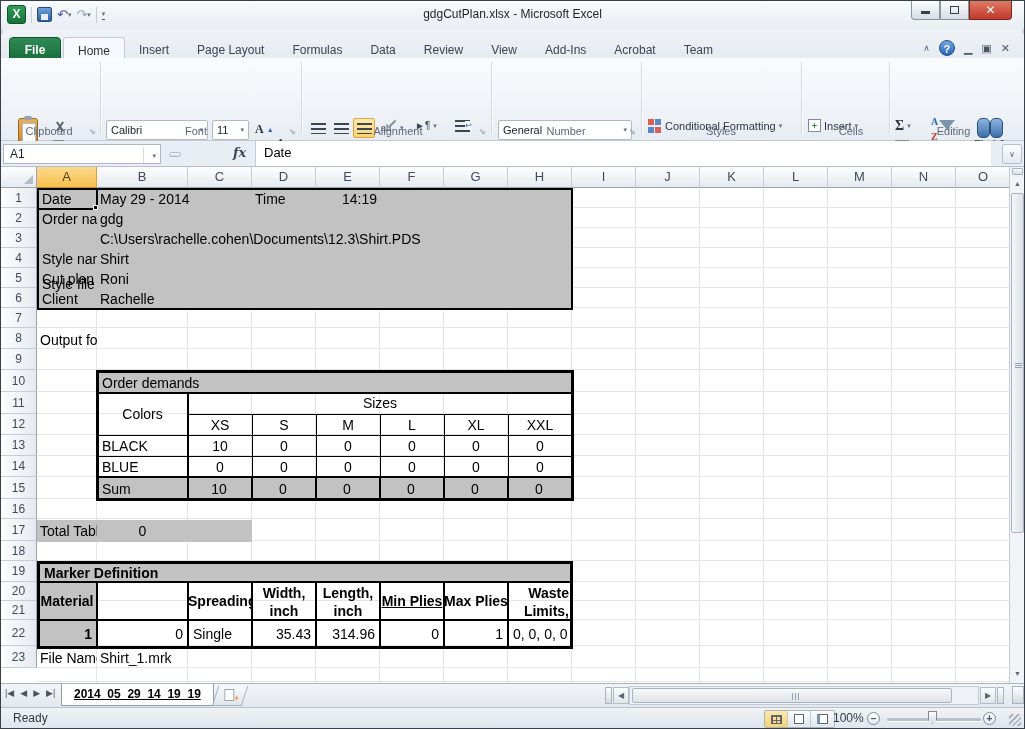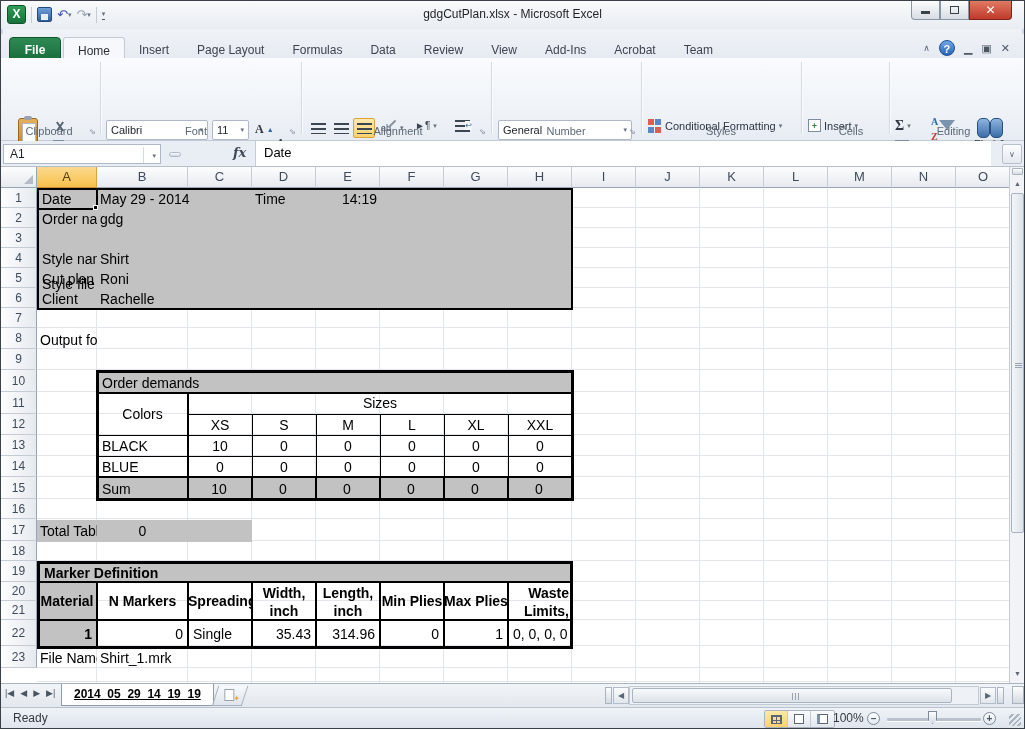--- a/index.html
+++ b/index.html
@@ -548,20 +548,21 @@
     <div class="ov thick" style="left:442px;top:416px;width:2px;height:63px;z-index:3;"></div>
     <div class="ov thick" style="left:506px;top:416px;width:2px;height:63px;z-index:3;"></div>
 
     <div class="cell" style="left:38px;top:22px;width:56px;">Date</div>
     <div class="cell" style="left:96px;top:22px;width:150px;">May 29 - 2014</div>
     <div class="cell" style="left:251px;top:22px;width:64px;">Time</div>
     <div class="cell rt" style="left:315px;top:22px;width:64px;">14:19</div>
     <div class="cell" style="left:38px;top:42px;width:58px;">Order nan</div>
     <div class="cell" style="left:96px;top:42px;width:91px;">gdg</div>
     <div class="cell" style="left:38px;top:62px;width:58px;margin-top:45px;">Style file</div>
+    <div class="cell" style="left:96px;top:62px;width:440px;">C:\Users\rachelle.cohen\Documents\12.3\Shirt.PDS</div>
     <div class="cell" style="left:38px;top:82px;width:58px;">Style nam</div>
     <div class="cell" style="left:96px;top:82px;width:91px;">Shirt</div>
     <div class="cell" style="left:38px;top:102px;width:58px;">Cut plan o</div>
     <div class="cell" style="left:96px;top:102px;width:91px;">Roni</div>
     <div class="cell" style="left:38px;top:122px;width:58px;">Client</div>
     <div class="cell" style="left:96px;top:122px;width:120px;">Rachelle</div>
     <div class="cell" style="left:36px;top:163px;width:60px;">Output fo</div>
     <div class="cell ctr" style="left:96px;top:226px;width:91px;line-height:43px;">Colors</div>
     <div class="cell" style="left:98px;top:205px;width:220px;line-height:22px;">Order demands</div>
     <div class="cell ctr" style="left:187px;top:226px;width:384px;line-height:21px;">Sizes</div>
@@ -589,25 +590,24 @@
     <div class="cell ctr" style="left:187px;top:312px;width:62px;">10</div>
     <div class="cell ctr" style="left:251px;top:312px;width:62px;">0</div>
     <div class="cell ctr" style="left:315px;top:312px;width:62px;">0</div>
     <div class="cell ctr" style="left:379px;top:312px;width:62px;">0</div>
     <div class="cell ctr" style="left:443px;top:312px;width:62px;">0</div>
     <div class="cell ctr" style="left:507px;top:312px;width:62px;">0</div>
     <div class="cell" style="left:36px;top:354px;width:60px;">Total Tabl</div>
     <div class="cell ctr" style="left:96px;top:354px;width:91px;">0</div>
     <div class="cell b" style="left:40px;top:396px;width:300px;">Marker Definition</div>
     <div class="cell b ctr" style="left:36px;top:416px;width:60px;line-height:37px;">Material</div>
-    <div class="cell b ctr" style="left:96px;top:416px;width:91px;line-height:37px;">N Markers</div>
     <div class="cell b ctr" style="left:187px;top:416px;width:64px;line-height:37px;padding:0;">Spreading</div>
     <div class="cell b ctr wrapcell" style="left:251px;top:416px;width:64px;height:37px;">Width, inch</div>
     <div class="cell b ctr wrapcell" style="left:315px;top:416px;width:64px;height:37px;">Length, inch</div>
-    <div class="cell b ctr" style="left:379px;top:416px;width:64px;line-height:37px;padding:0;">Min Plies</div>
+    <div class="cell b ctr" style="left:379px;top:416px;width:64px;line-height:37px;padding:0;text-decoration:underline;">Min Plies</div>
     <div class="cell b ctr" style="left:443px;top:416px;width:64px;line-height:37px;padding:0;">Max Plies</div>
     <div class="cell b rt wrapcell" style="left:507px;top:416px;width:64px;height:37px;">Waste Limits,</div>
     <div class="cell b rt" style="left:36px;top:455px;width:58px;line-height:24px;">1</div>
     <div class="cell rt" style="left:96px;top:455px;width:89px;line-height:24px;">0</div>
     <div class="cell" style="left:189px;top:455px;width:62px;line-height:24px;">Single</div>
     <div class="cell rt" style="left:251px;top:455px;width:62px;line-height:24px;">35.43</div>
     <div class="cell rt" style="left:315px;top:455px;width:62px;line-height:24px;">314.96</div>
     <div class="cell rt" style="left:379px;top:455px;width:62px;line-height:24px;">0</div>
     <div class="cell rt" style="left:443px;top:455px;width:62px;line-height:24px;">1</div>
     <div class="cell" style="left:509px;top:455px;width:62px;line-height:24px;">0, 0, 0, 0</div>

